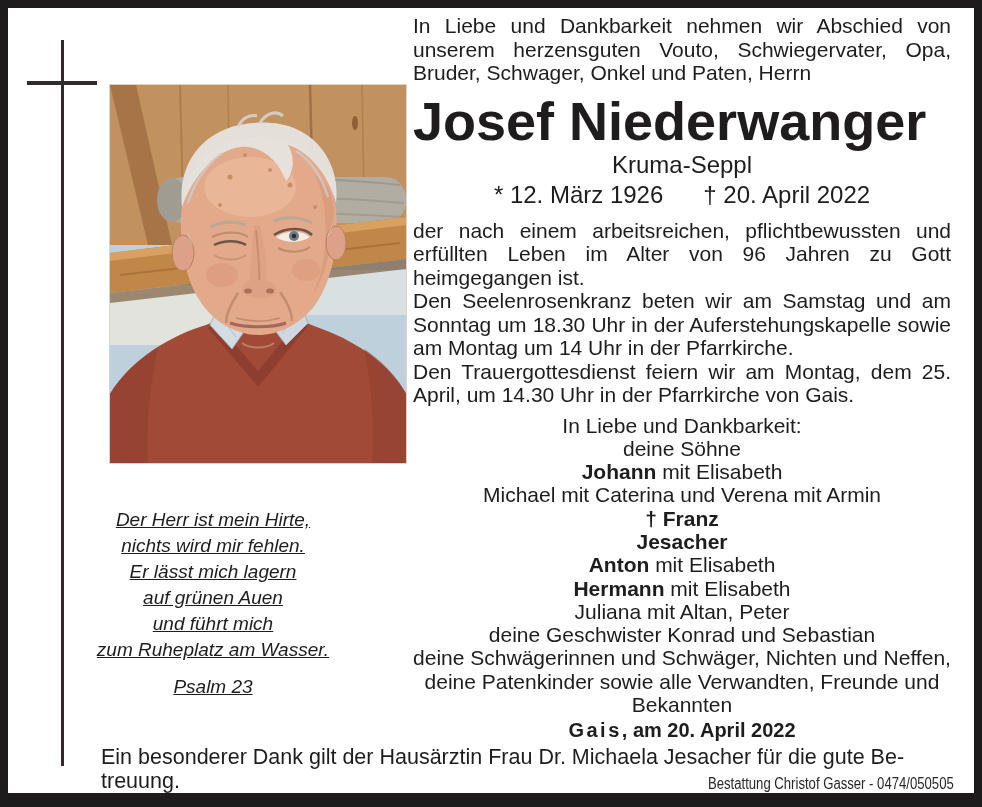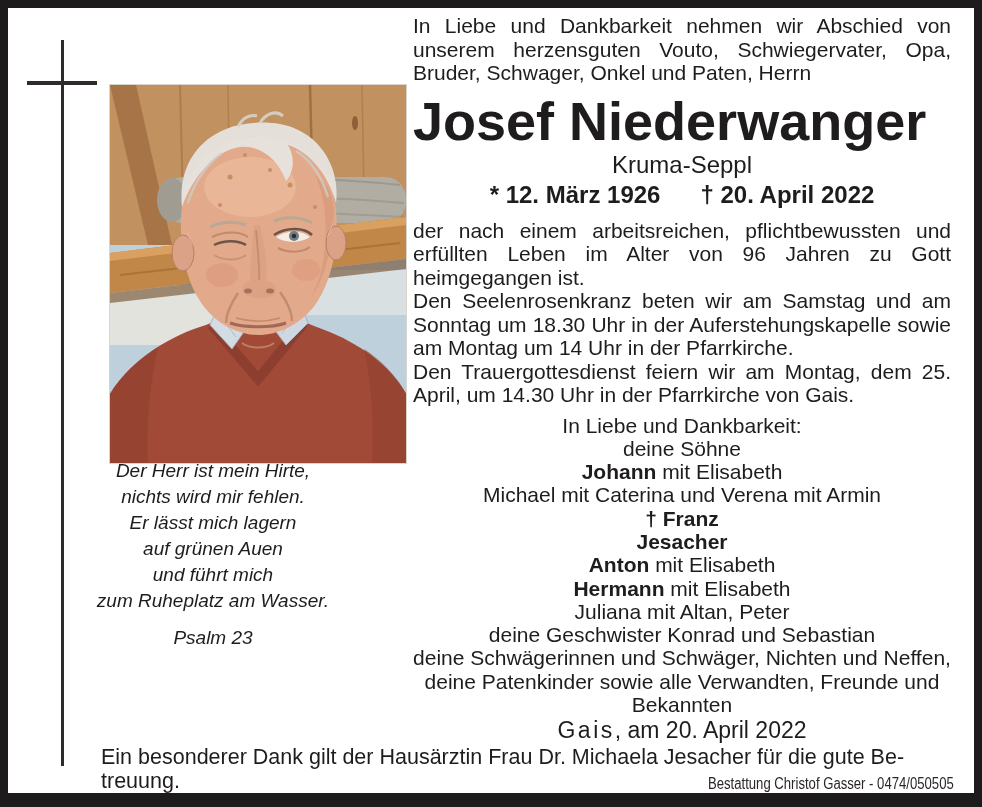--- a/index.html
+++ b/index.html
@@ -20,39 +20,39 @@
 
   
   .photo{
     position:absolute;left:102px;top:77px;width:296px;height:378px;
     outline:1px solid #d8d4cf;
   }
   .photo svg{display:block;width:100%;height:100%;}
 
   
   .psalm{
-    position:absolute;left:30px;top:450px;width:350px;
+    position:absolute;left:30px;top:499px;width:350px;
     text-align:center;font-style:italic;
-    font-size:19px;line-height:26px;
+    font-size:19px;line-height:26px;text-decoration:underline;
   }
   .psalm .src{margin-top:11px;font-size:19px;}
   .pre{white-space:pre-line;}
 
   
   .rcol{position:absolute;left:405px;top:6px;width:538px;}
   .intro{font-size:21px;line-height:23.5px;text-align:justify;}
   .name{margin-top:9px;font-weight:bold;font-size:54px;line-height:54px;letter-spacing:0;}
   .nickname{margin-top:4px;text-align:center;font-weight:normal;font-size:24px;line-height:25px;}
-  .dates{margin-top:5px;text-align:center;font-weight:bold;font-size:24px;line-height:26px;}
+  .dates{margin-top:5px;text-align:center;font-weight:normal;font-size:24px;line-height:26px;}
   .dates .birth{margin-right:20px;}
   .dates .death{margin-left:20px;}
   .bodytext{margin-top:11px;font-size:21px;line-height:23.5px;text-align:justify;}
   .family{margin-top:7px;text-align:center;font-size:21px;line-height:23.3px;}
   .family .fline{min-height:23.3px;}
-  .placedate{margin-top:1px;text-align:center;font-size:23px;line-height:26px;}
+  .placedate{margin-top:1px;text-align:center;font-size:20px;line-height:26px;font-weight:bold;}
   .placedate .place{letter-spacing:2.5px;}
 
   
   .thanks{
     position:absolute;left:93px;top:737px;width:848px;
     font-size:21.5px;line-height:24px;text-align:left;
   }
   .funeral{
     position:absolute;right:20px;bottom:0px;
     font-size:16px;line-height:18px;color:#2a2726;

